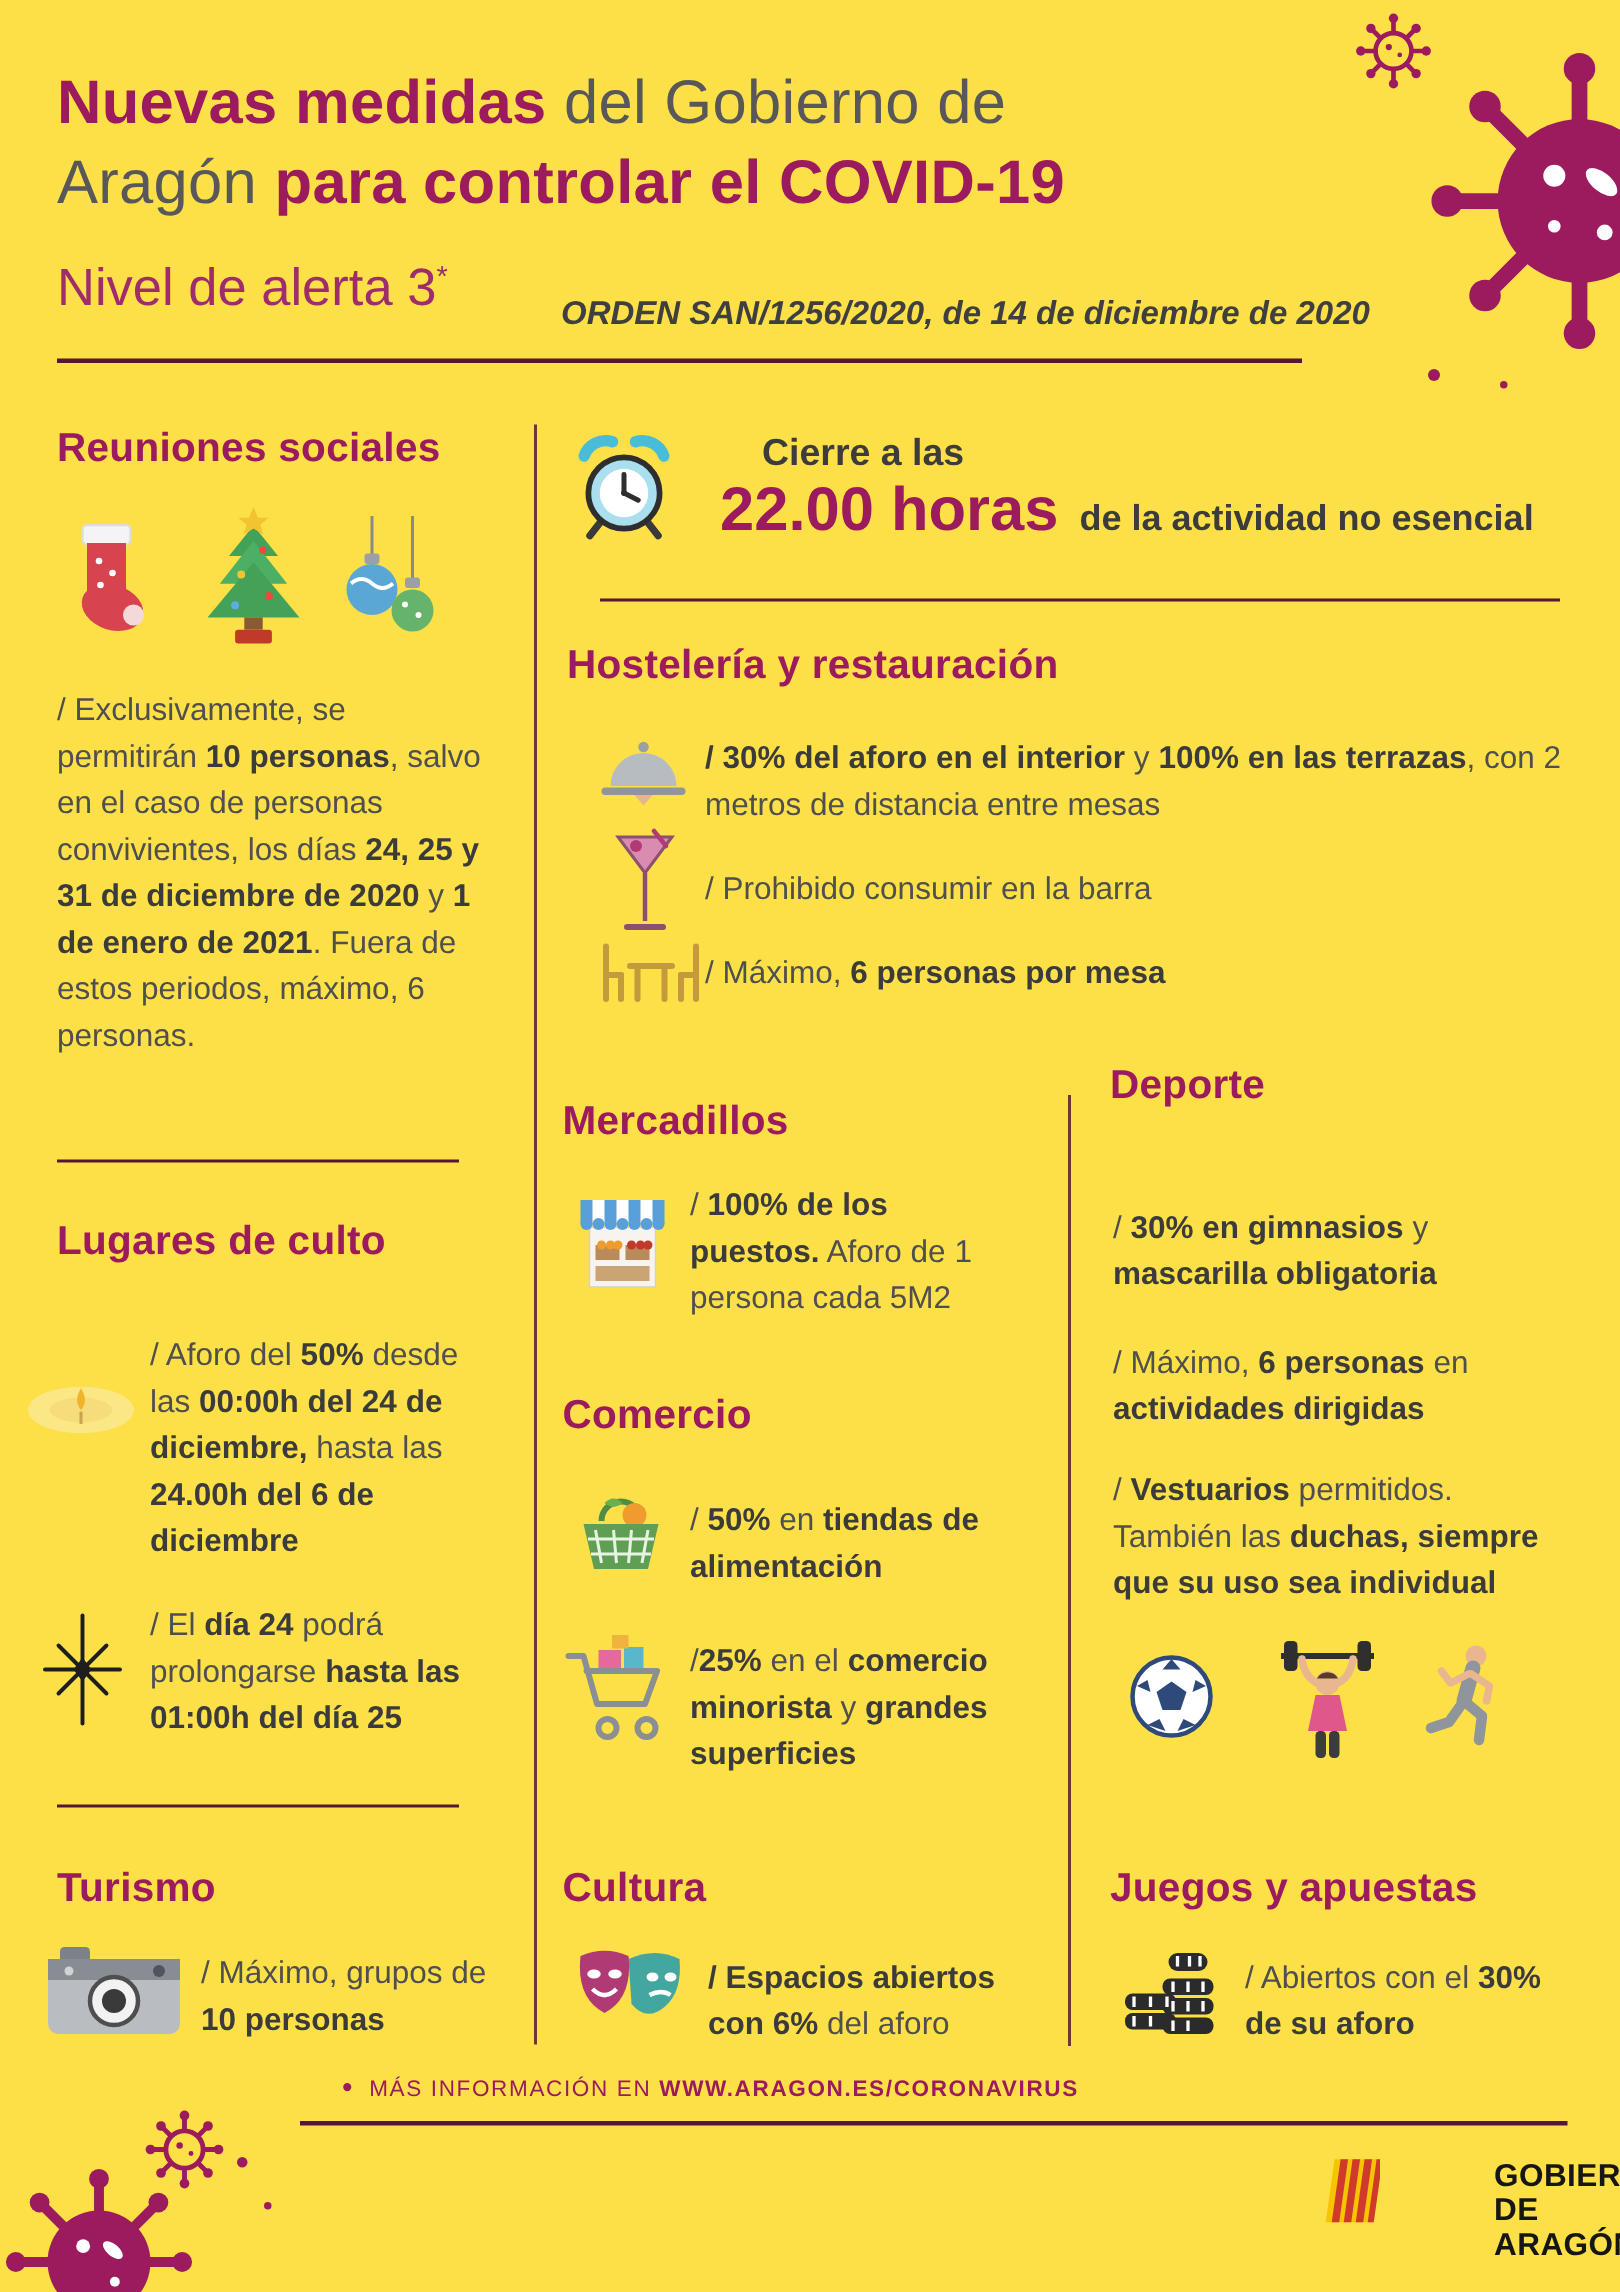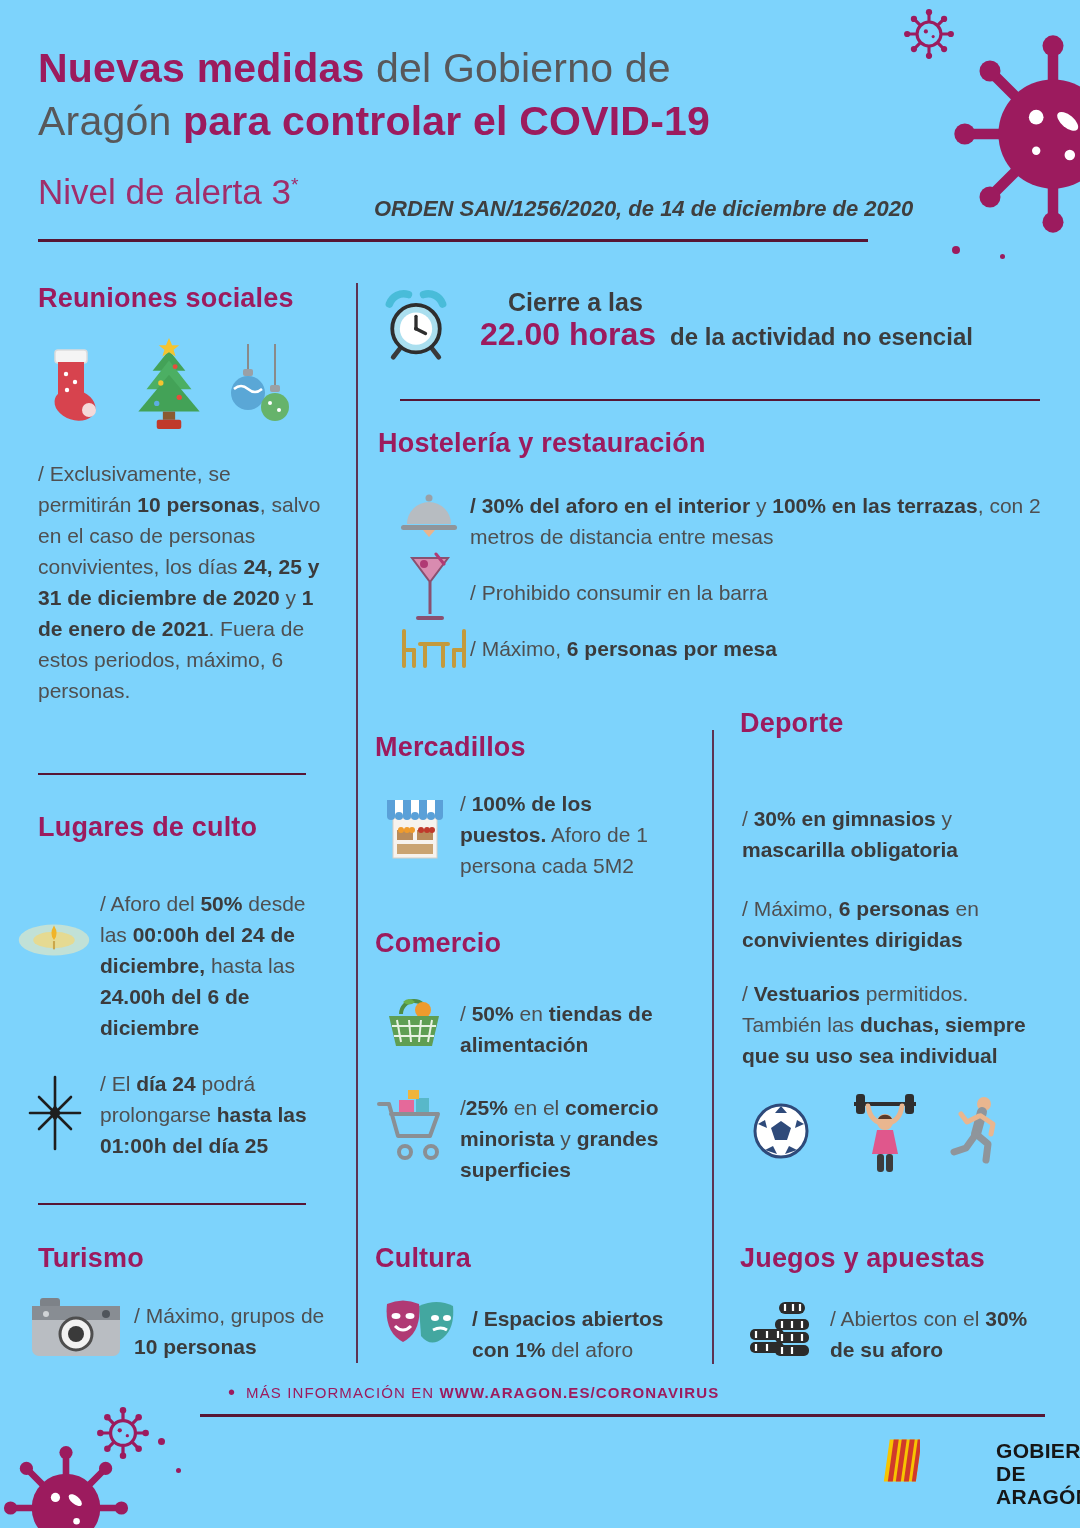--- a/index.html
+++ b/index.html
@@ -1,32 +1,32 @@
 <!DOCTYPE html>
 <html><head>
 <meta charset="utf-8">
 <style>
   * { margin:0; padding:0; box-sizing:border-box; }
   body { background:#ffffff; font-family:"Liberation Sans", sans-serif; }
-  .page { position:relative; width:1080px; height:1528px; background:#7dd3fc; overflow:hidden; }
+  .page { position:relative; width:1080px; height:1528px; background:#fde047; overflow:hidden; }
   .abs { position:absolute; }
   .b { font-weight:700; }
   .a { color:#9c1b5e; }
   .title-line { font-size:41px; line-height:53px; font-weight:400; color:#58585a; letter-spacing:0.2px; }
   .alert { font-size:35px; font-weight:400; color:#a02d6b; }
   .alert sup { font-size:0.55em; }
   .order { font-size:22px; font-style:italic; font-weight:700; color:#3f3f3f; }
   .hrule { background:#571634; }
   .vrule { background:#571634; opacity:0.85; }
   .sec-title { font-size:27px; font-weight:700; color:#9c1b5e; letter-spacing:0.2px; }
   .body { font-size:21px; line-height:31px; color:#4f4f50; }
   .body .b { color:#3b3b3c; }
   .cierre-l1 { font-size:25px; font-weight:700; color:#3c3c3d; }
   .cierre-row { display:flex; align-items:baseline; gap:14px; }
-  .cierre-time { font-size:32px; font-weight:700; color:#9c1b5e; }
+  .cierre-time { font-size:41px; font-weight:700; color:#9c1b5e; }
   .cierre-l2 { font-size:24px; font-weight:700; color:#3c3c3d; }
   .footer-info { display:flex; align-items:center; gap:10px; font-size:15px; letter-spacing:1.1px; color:#9c1b5e; }
   .logo-text { font-size:21px; font-weight:700; color:#161616; line-height:23px; letter-spacing:0.3px; }
   .dot { position:absolute; border-radius:50%; background:#9c1b5e; }
 </style>
 </head>
 <body>
 
 <div class="page">
 
@@ -289,25 +289,25 @@
   <svg class="abs" style="left:383px; top:1298px;" width="76" height="64" viewBox="0 0 76 64">
     <path d="M36 8 q18 -8 34 0 q2 22 -10 32 q-12 10 -22 -2 z" fill="#43a7a0"></path>
     <ellipse cx="52" cy="20" rx="4" ry="3" fill="#fff"></ellipse>
       <ellipse cx="64" cy="20" rx="4" ry="3" fill="#fff"></ellipse>
     <path d="M50 32 q8 -4 14 0" stroke="#fff" stroke-width="3" fill="none"></path>
     <path d="M4 6 q16 -7 32 0 q3 28 -16 38 q-19 -10 -16 -38 z" fill="#b03a74"></path>
     <ellipse cx="13" cy="18" rx="4.5" ry="3" fill="#fff"></ellipse>
       <ellipse cx="27" cy="18" rx="4.5" ry="3" fill="#fff"></ellipse>
     <path d="M12 28 q8 8 16 0" stroke="#fff" stroke-width="3" fill="none"></path>
   </svg>
-  <div class="abs body" style="left:472px; top:1303px; width:215px;"><span class="b">/ Espacios abiertos con 1%</span><span> del aforo</span></div>
+  <div class="abs body" style="left:472px; top:1303px; width:215px;"><span class="b">/ Espacios abiertos con 6%</span><span> del aforo</span></div>
 
   <div class="abs sec-title" style="left:740px; top:708px;">Deporte</div>
   <div class="abs body" style="left:742px; top:803px; width:300px;"><span>/ </span><span class="b">30% en gimnasios</span><span> y </span><span class="b">mascarilla obligatoria</span></div>
-  <div class="abs body" style="left:742px; top:893px; width:300px;"><span>/ Máximo, </span><span class="b">6 personas</span><span> en </span><span class="b">convivientes dirigidas</span></div>
+  <div class="abs body" style="left:742px; top:893px; width:300px;"><span>/ Máximo, </span><span class="b">6 personas</span><span> en </span><span class="b">actividades dirigidas</span></div>
   <div class="abs body" style="left:742px; top:978px; width:305px;"><span>/ </span><span class="b">Vestuarios</span><span> permitidos. También las </span><span class="b">duchas, siempre que su uso sea individual</span></div>
 
   <svg class="abs" style="left:752px; top:1102px;" width="58" height="58" viewBox="0 0 58 58">
     <circle cx="29" cy="29" r="26" fill="#fff" stroke="#2e4a7a" stroke-width="3"></circle>
     <polygon points="29,19 39,26 35,38 23,38 19,26" fill="#2e4a7a"></polygon>
     <polygon points="29,4 35,11 23,11" fill="#2e4a7a"></polygon>
     <polygon points="6,22 13,18 15,26" fill="#2e4a7a"></polygon>
     <polygon points="52,22 45,18 43,26" fill="#2e4a7a"></polygon>
     <polygon points="13,48 21,44 25,52" fill="#2e4a7a"></polygon>
     <polygon points="45,48 37,44 33,52" fill="#2e4a7a"></polygon>

